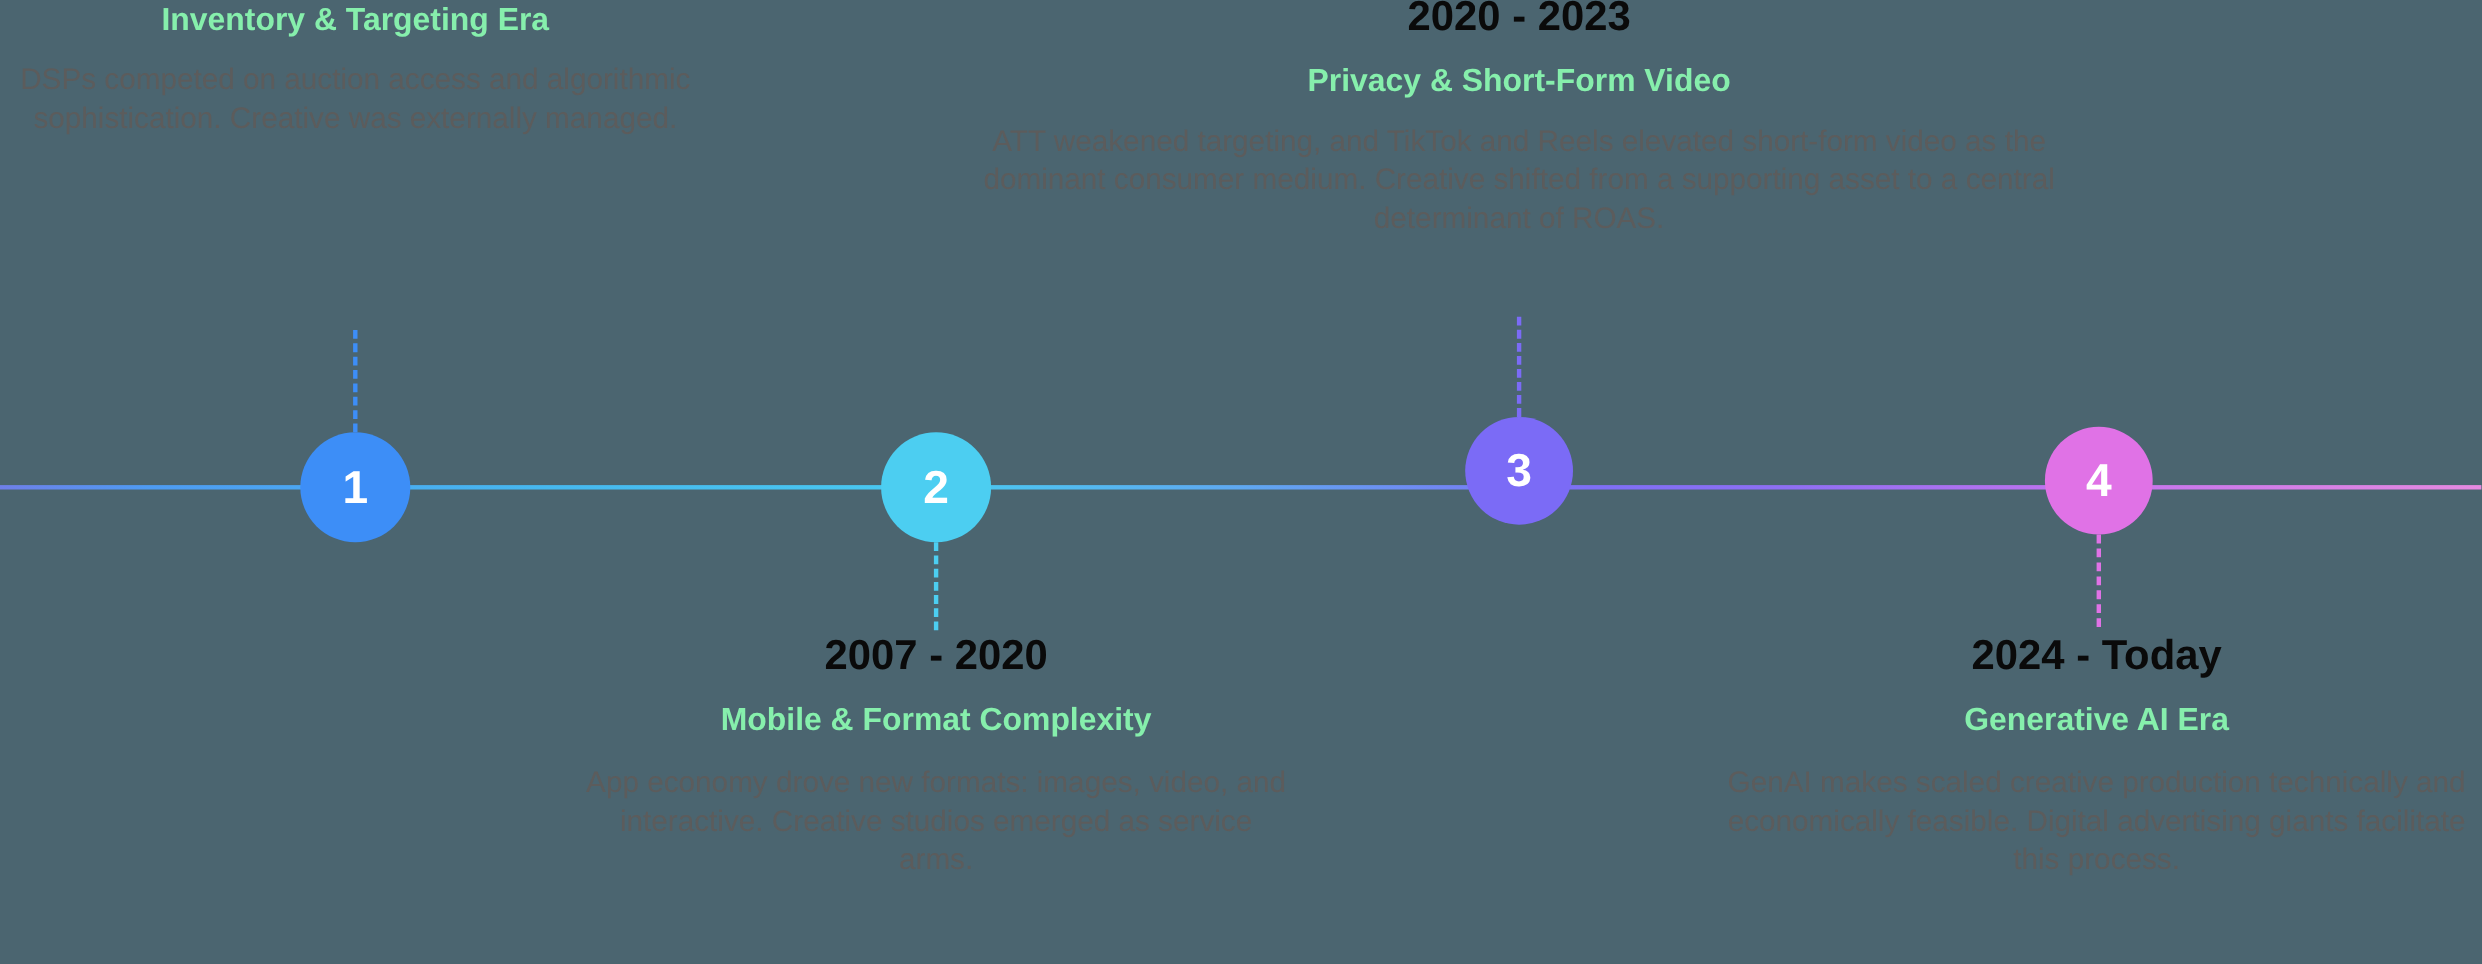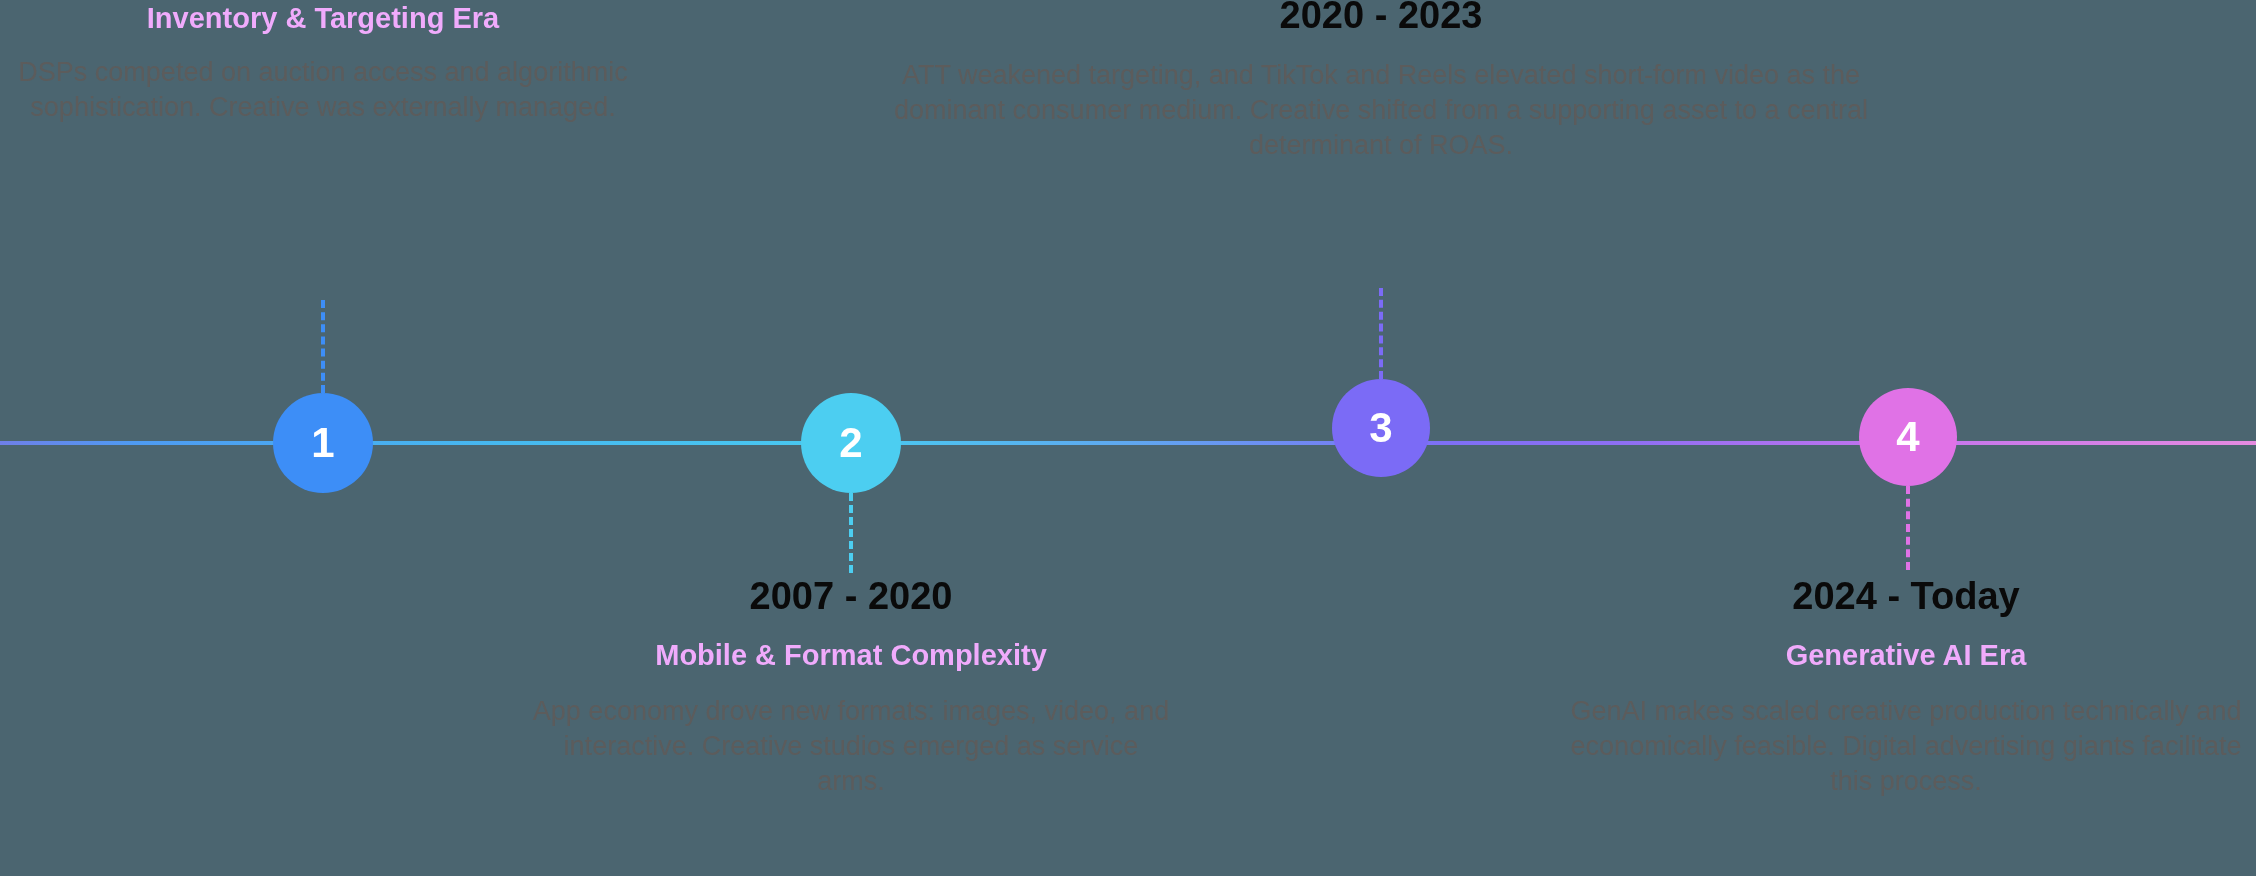--- a/index.html
+++ b/index.html
@@ -70,21 +70,21 @@
     box-sizing: border-box;
   }
   .block .date {
     color: #0a0a0a;
     font-weight: 700;
     font-size: 38px;
     line-height: 1.05;
     white-space: nowrap;
   }
   .block .title {
-    color: #f0abfc;
+    color: #86efac;
     font-weight: 700;
     font-size: 29px;
     line-height: 1.15;
     white-space: nowrap;
   }
   .block .desc {
     color: #5c5c5c;
     font-weight: 400;
     font-size: 27px;
     line-height: 1.3;
@@ -147,20 +147,21 @@
   </div>
 
   <div class="block below" id="block-2">
     <div class="date">2007 - 2020</div>
     <div class="title">Mobile &amp; Format Complexity</div>
     <div class="desc">App economy drove new formats: images, video, and interactive. Creative studios emerged as service arms.</div>
   </div>
 
   <div class="block above" id="block-3">
     <div class="date">2020 - 2023</div>
+    <div class="title">Privacy &amp; Short-Form Video</div>
     <div class="desc">ATT weakened targeting, and TikTok and Reels elevated short-form video as the dominant consumer medium. Creative shifted from a supporting asset to a central determinant of ROAS.</div>
   </div>
 
   <div class="block below" id="block-4">
     <div class="date">2024 - Today</div>
     <div class="title">Generative AI Era</div>
     <div class="desc">GenAI makes scaled creative production technically and economically feasible. Digital advertising giants facilitate this process.</div>
   </div>
 
 </div>

